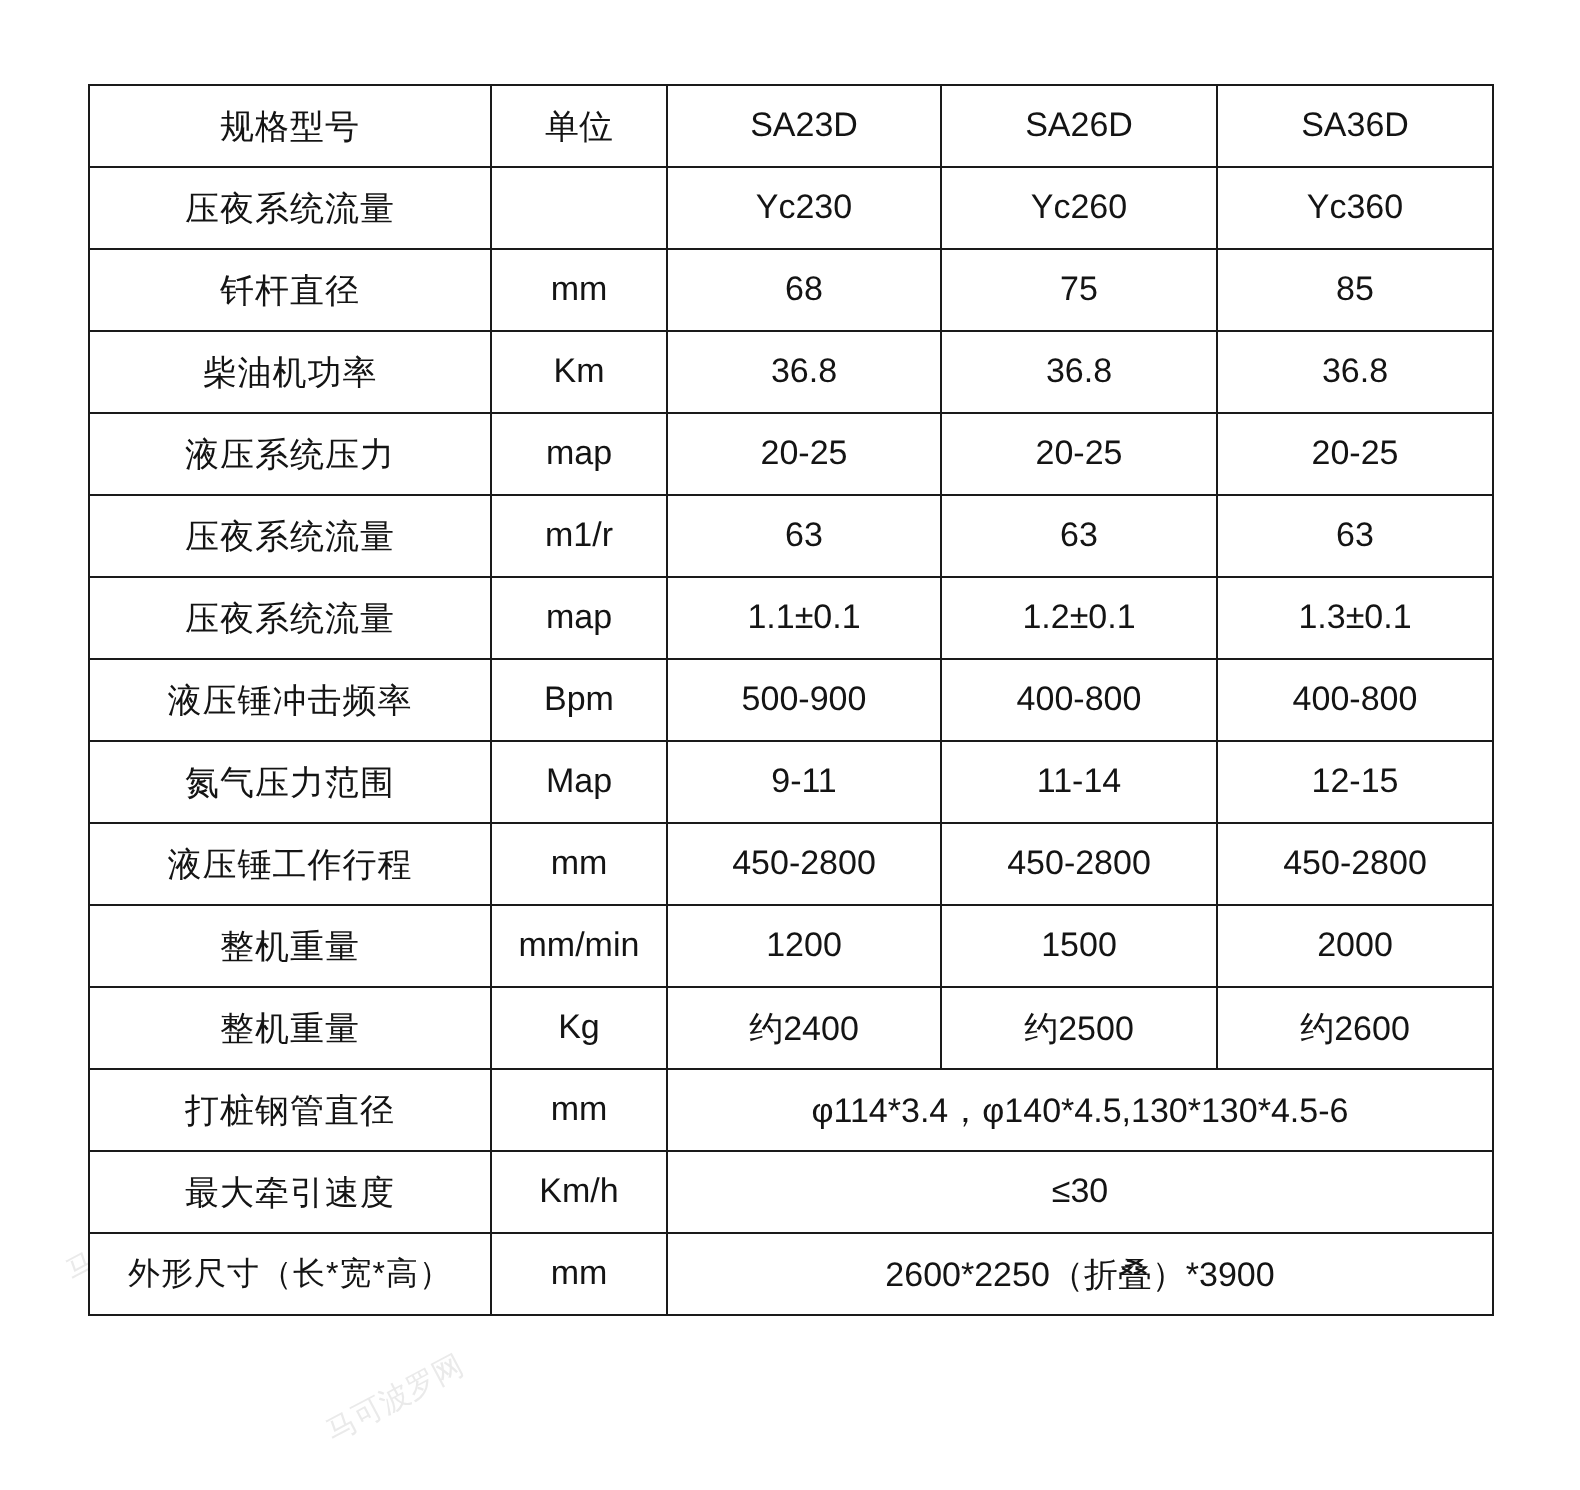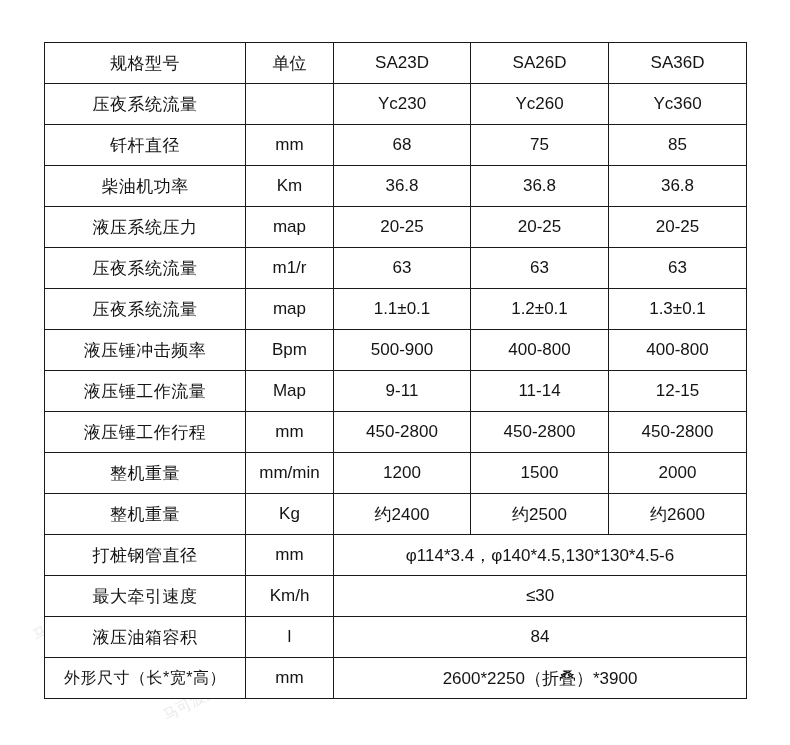--- a/index.html
+++ b/index.html
@@ -135,21 +135,21 @@
         <td class="val">1.3±0.1</td>
       </tr>
       <tr>
         <td class="label">液压锤冲击频率</td>
         <td class="unit">Bpm</td>
         <td class="val">500-900</td>
         <td class="val">400-800</td>
         <td class="val">400-800</td>
       </tr>
       <tr>
-        <td class="label">液压锤工作流量</td>
+        <td class="label">氮气压力范围</td>
         <td class="unit">Map</td>
         <td class="val">9-11</td>
         <td class="val">11-14</td>
         <td class="val">12-15</td>
       </tr>
       <tr>
         <td class="label">液压锤工作行程</td>
         <td class="unit">mm</td>
         <td class="val">450-2800</td>
         <td class="val">450-2800</td>
@@ -173,24 +173,19 @@
         <td class="label">打桩钢管直径</td>
         <td class="unit">mm</td>
         <td class="val" colspan="3">φ114*3.4，φ140*4.5,130*130*4.5-6</td>
       </tr>
       <tr>
         <td class="label">最大牵引速度</td>
         <td class="unit">Km/h</td>
         <td class="val" colspan="3">≤30</td>
       </tr>
       <tr>
-        <td class="label">液压油箱容积</td>
-        <td class="unit">l</td>
-        <td class="val" colspan="3">84</td>
-      </tr>
-      <tr>
         <td class="label" style="font-size:16px;">外形尺寸（长*宽*高）</td>
         <td class="unit">mm</td>
         <td class="val" colspan="3">2600*2250（折叠）*3900</td>
       </tr>
     </tbody>
   </table>
 </div>
 
 </body></html>

